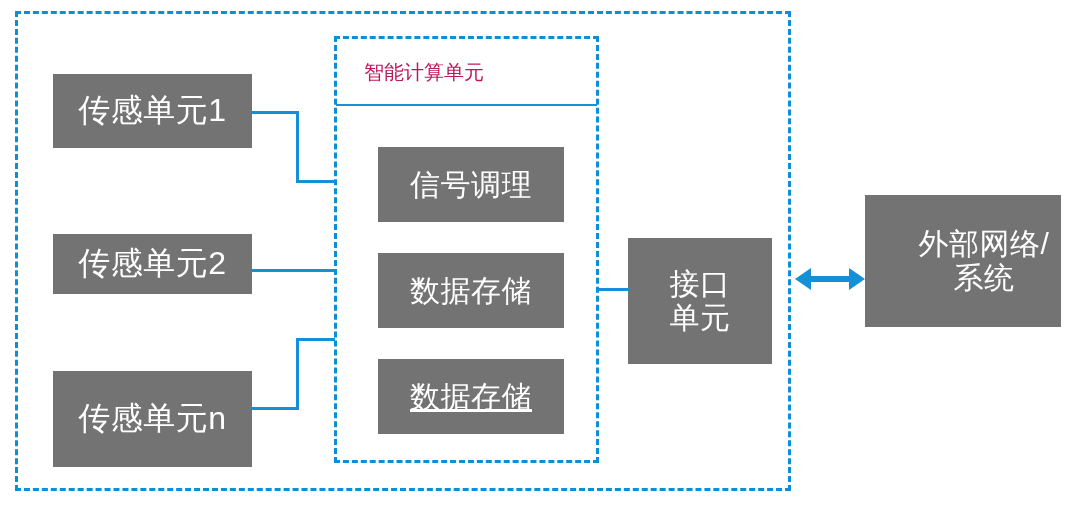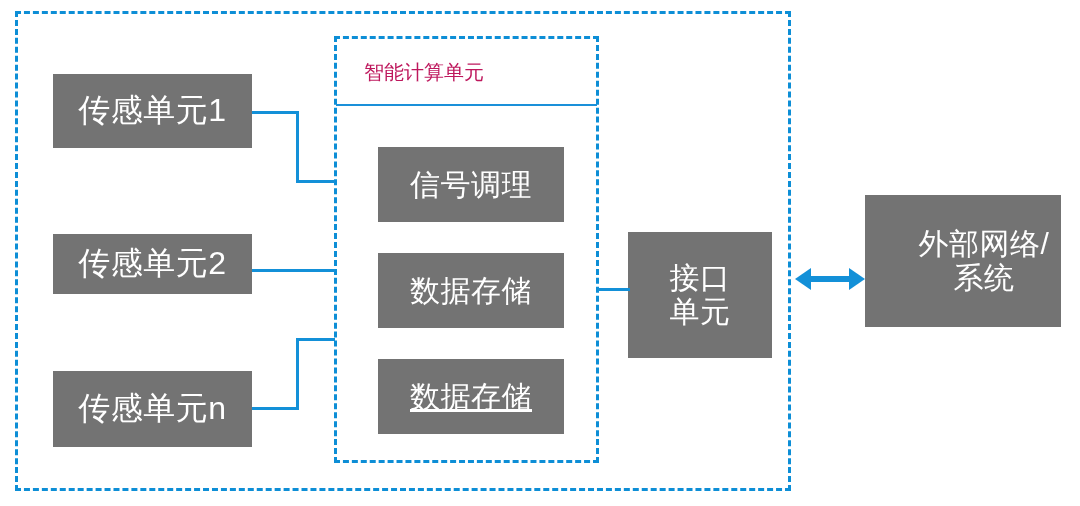--- a/index.html
+++ b/index.html
@@ -39,27 +39,27 @@
     white-space:pre-line;
     letter-spacing:0.5px;
   }
   .block.sensor{ font-size:32px; }
   .block.proc  { font-size:30px; }
   .block.iface { font-size:30px; }
   .block.ext   { font-size:30px;padding-left:42px; }
 
   #sensor-1 { left:53px;  top:74px;  width:199px; height:74px; }
   #sensor-2 { left:53px;  top:234px; width:199px; height:60px; }
-  #sensor-n { left:53px;  top:371px; width:199px; height:76px; }
+  #sensor-n { left:53px;  top:371px; width:199px; height:96px; }
 
   #proc-signal  { left:378px; top:147px; width:186px; height:75px; }
   #proc-data    { left:378px; top:253px; width:186px; height:75px; }
   #proc-storage { left:378px; top:359px; width:186px; height:75px;text-decoration:underline; }
 
-  #interface-unit { left:628px; top:232px; width:144px; height:126px; }
+  #interface-unit { left:628px; top:238px; width:144px; height:126px; }
   #external-system{ left:865px; top:195px; width:196px; height:132px; }
 
   
   .group-label{
     position:absolute;
     color:#be185d;
     font-size:20px;
     line-height:1;
     white-space:nowrap;
   }

